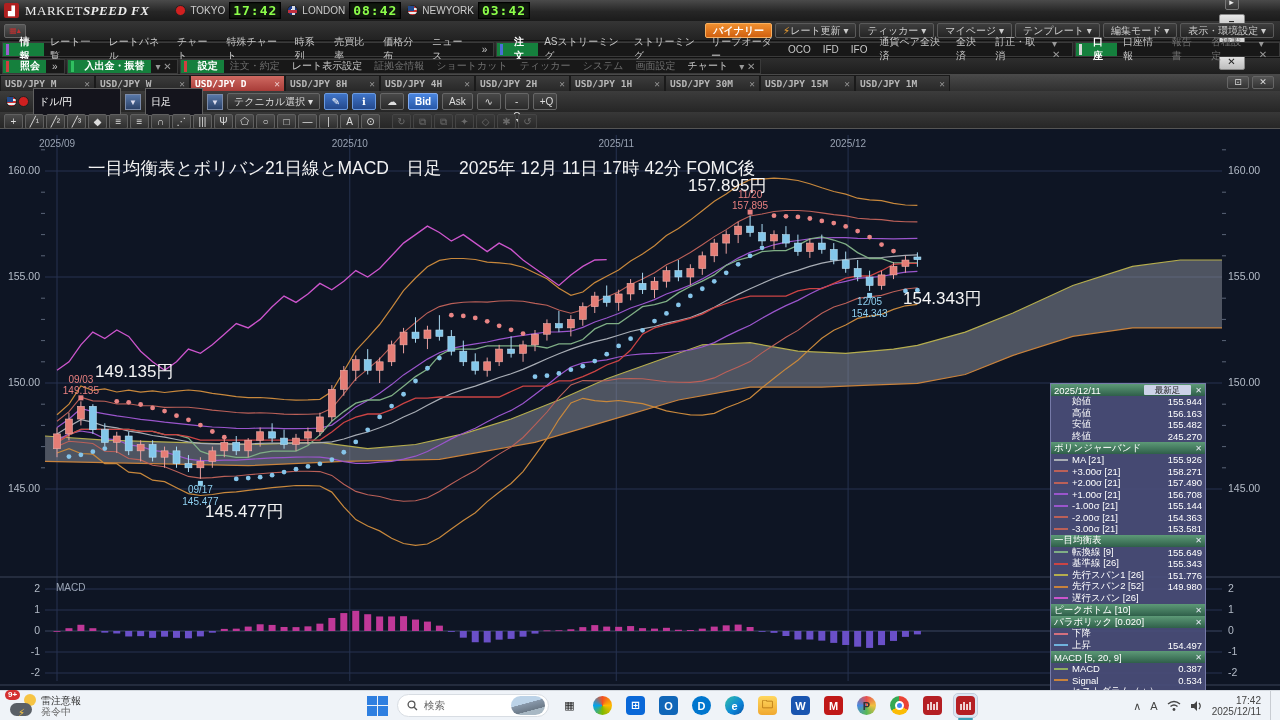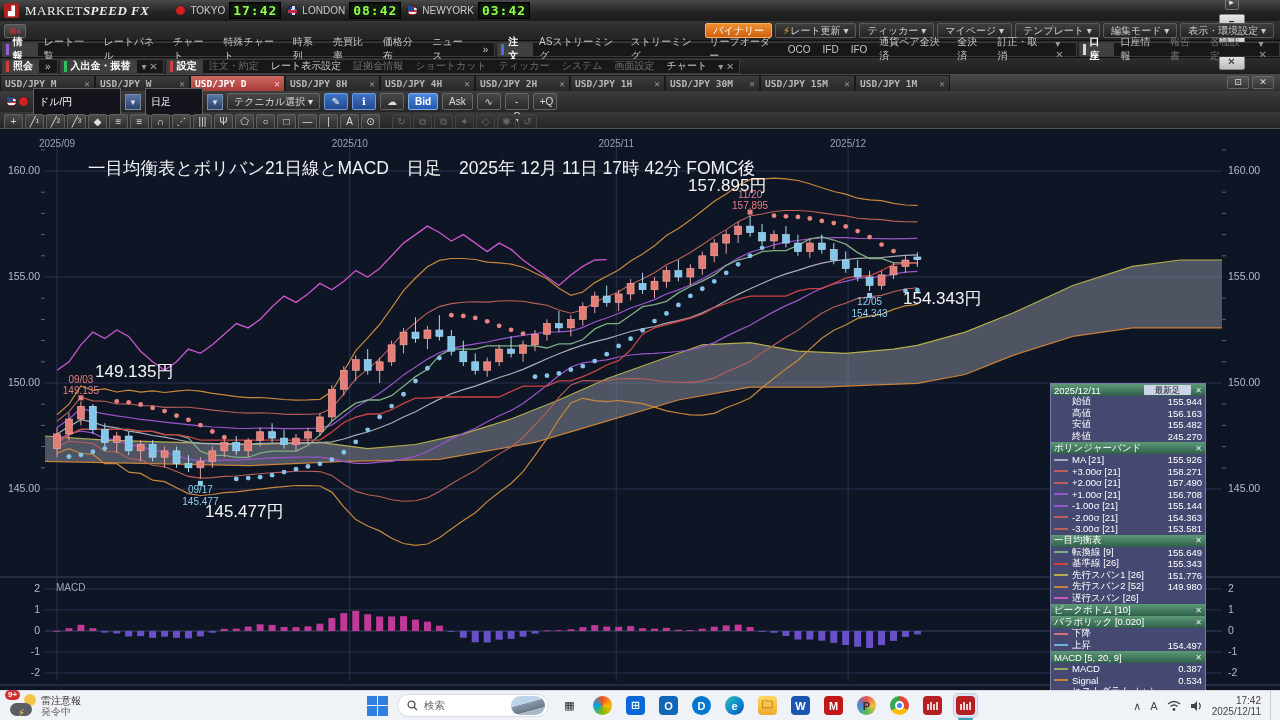--- a/index.html
+++ b/index.html
@@ -39,27 +39,27 @@
 
   
   .menubar { height:19px; background:linear-gradient(#353535,#222); display:flex; align-items:center;
     font-size:11px; color:#ccc; padding-left:4px; }
   .menu-ico { width:22px; height:14px; background:linear-gradient(#555,#333); border:1px solid #666;
     border-radius:2px; margin-right:8px; color:#c03030; font-size:8px; text-align:center; line-height:12px; }
   .menubar span.mi { padding:0 8px; }
   .qbar { margin-left:auto; display:flex; gap:3px; padding-right:6px; }
   .qbtn { background:linear-gradient(#3e3e3e,#242424); border:1px solid #5a5a5a; border-radius:2px;
     color:#ccc; font-size:10px; padding:1px 7px; height:15px; line-height:12px; }
-  .qbtn.orange { background:linear-gradient(#f09030,#d06010); border-color:#f8b060; color:#fff; font-weight:normal;margin-left:48px; }
+  .qbtn.orange { background:linear-gradient(#f09030,#d06010); border-color:#f8b060; color:#fff; font-weight:bold;margin-left:48px; }
   .qbtn .bolt { color:#f0a030; font-weight:bold; }
   .toolrow { height:17px; background:linear-gradient(#2e2e2e,#1e1e1e); display:flex; align-items:center;
     font-size:10px; color:#bbb; padding-left:2px; gap:2px; border-top:1px solid #111; }
   .tgroup { display:flex; align-items:center; height:15px; background:#181818; border:1px solid #3a3a3a; }
-  .tglabel { display:flex; align-items:center; height:100%; padding:0 6px 0 3px; background:#404040;
-    color:#fff; font-weight:bold; gap:4px; }
+  .tglabel { display:flex; align-items:center; height:100%; padding:0 6px 0 3px; background:#15803d;
+    color:#fff; font-weight:bold; gap:11px; }
   .tgbar { width:3px; height:11px; }
   .tgitems { display:flex; align-items:center; }
   .tgitems span { padding:0 6px; color:#c8c8c8; }
   .tgitems span.dim { color:#707070; }
   .tgx { color:#999; padding:0 5px; }
 
   
   .tabbar { height:17px; background:linear-gradient(#4a4a4a,#303030); display:flex; align-items:flex-end; }
   .ctab { width:95px; height:16px; background:linear-gradient(#3c3c3c,#282828); border:1px solid #1a1a1a;
     border-bottom:none; color:#b8b8b8; font-size:9.5px; font-weight:bold; display:flex; align-items:center;

